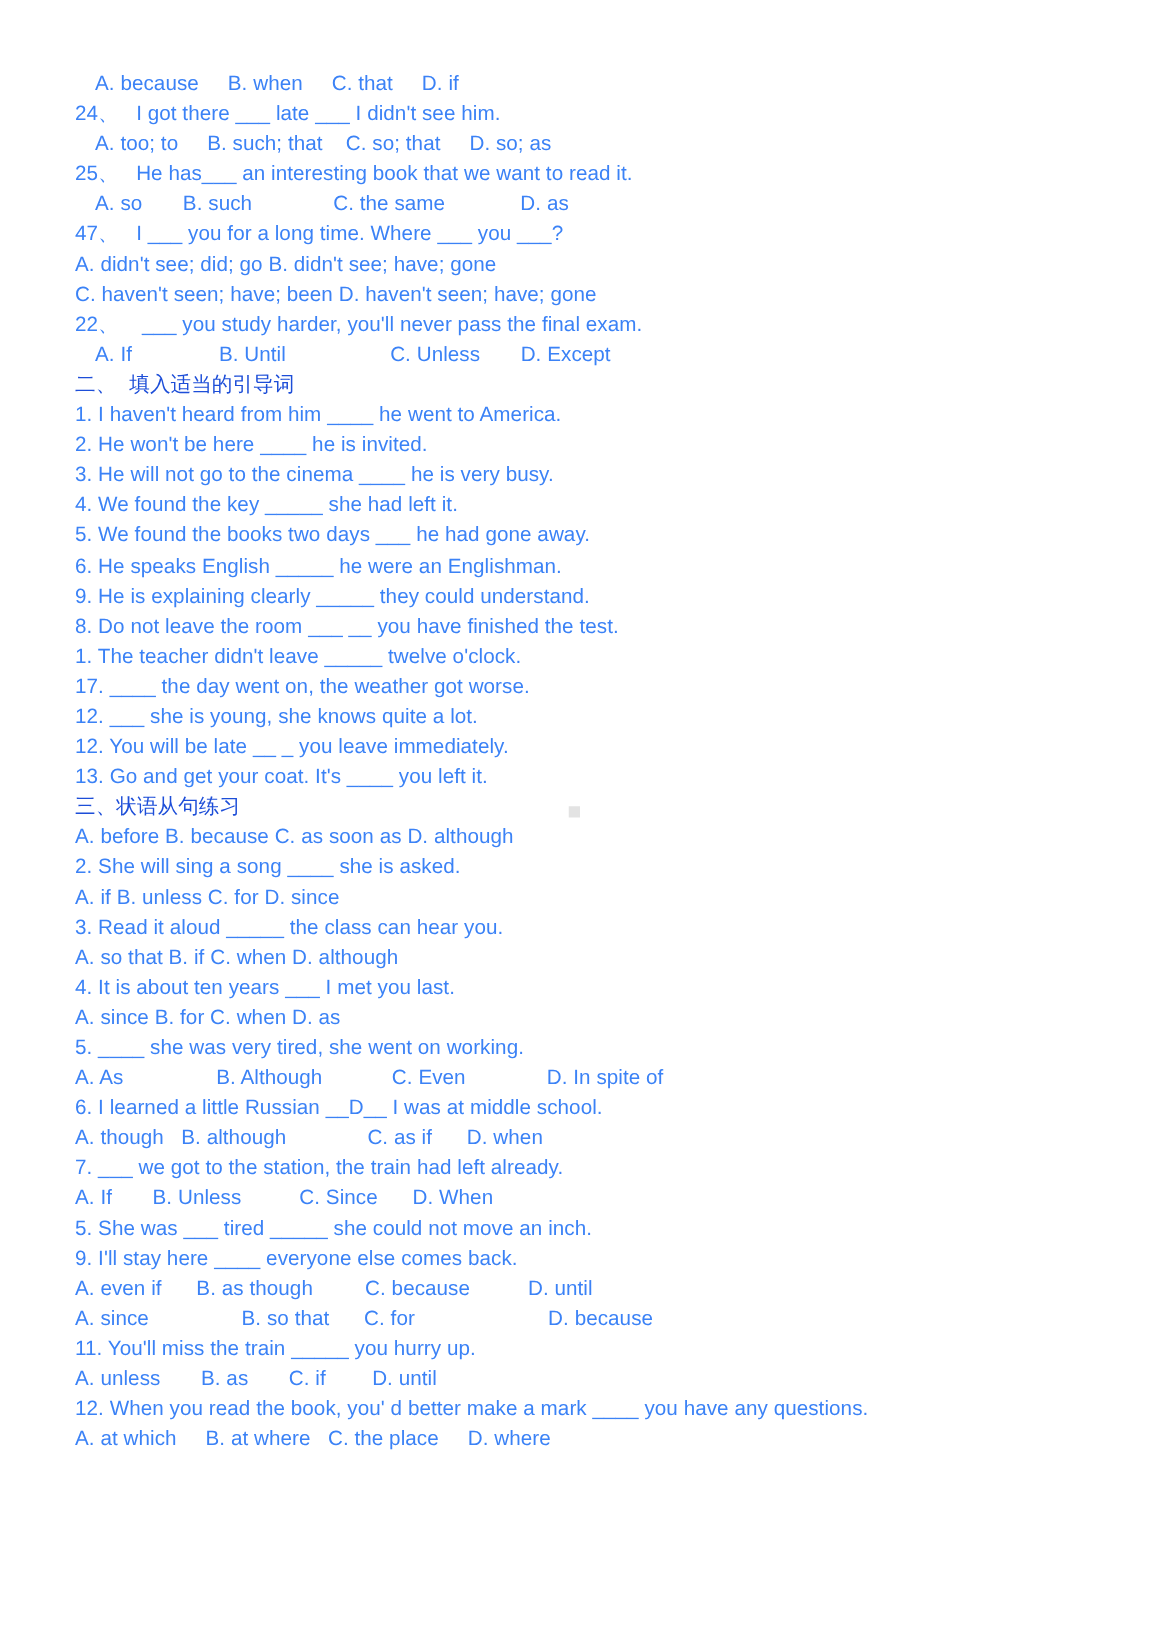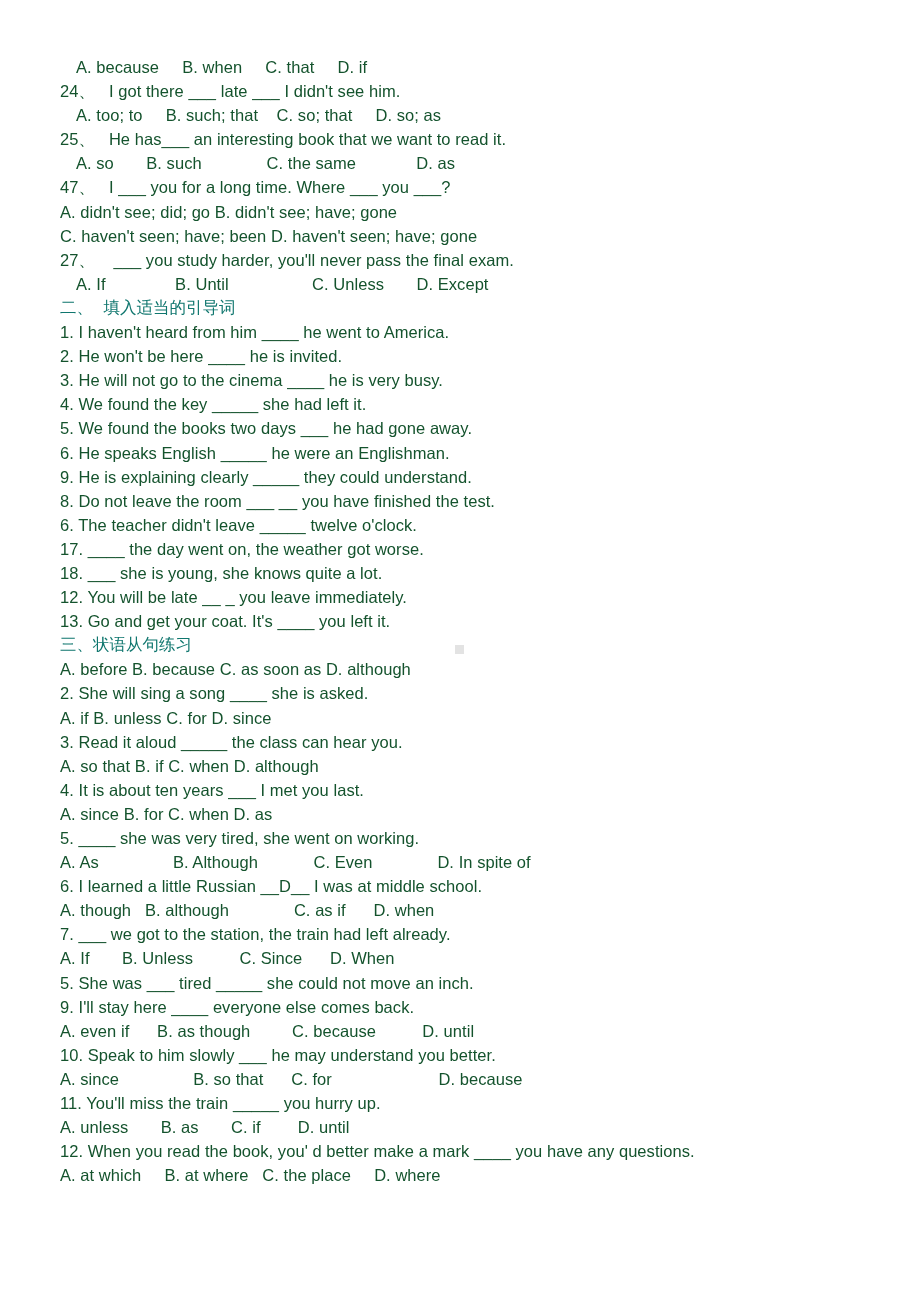--- a/index.html
+++ b/index.html
@@ -25,34 +25,34 @@
   .doc-body {
     position: absolute;
     left: 60px;
     top: 55px;
     width: 830px;
   }
   .line {
     font-size: 16.5px;
     line-height: 24.1px;
     white-space: pre;
-    color: #14532d;
+    color: #3b82f6;
     letter-spacing: 0.05px;
   }
   .line.indent {
     padding-left: 16px;
   }
   .line.indent-sm {
     padding-left: 9px;
   }
   .heading-cn {
     font-size: 16.5px;
     line-height: 24.1px;
     white-space: pre;
-    color: #0f766e;
+    color: #1d4ed8;
     font-family: "DejaVu Sans", "Liberation Sans", sans-serif;
   }
   .artifact-square {
     position: absolute;
     left: 455px;
     top: 645px;
     width: 9px;
     height: 9px;
     background: #e3e3e3;
   }
@@ -63,54 +63,53 @@
 <div class="page">
   <div class="doc-body" id="doc-body">
       <div class="line indent">A. because     B. when     C. that     D. if</div>
       <div class="line">24、   I got there ___ late ___ I didn't see him.</div>
       <div class="line indent">A. too; to     B. such; that    C. so; that     D. so; as</div>
       <div class="line">25、   He has___ an interesting book that we want to read it.</div>
       <div class="line indent">A. so       B. such              C. the same             D. as</div>
       <div class="line">47、   I ___ you for a long time. Where ___ you ___?</div>
       <div class="line">A. didn't see; did; go B. didn't see; have; gone</div>
       <div class="line">C. haven't seen; have; been D. haven't seen; have; gone</div>
-      <div class="line">27、    ___ you study harder, you'll never pass the final exam.</div>
+      <div class="line">22、    ___ you study harder, you'll never pass the final exam.</div>
       <div class="line indent">A. If               B. Until                  C. Unless       D. Except</div>
       <div class="heading-cn">二、  填入适当的引导词</div>
       <div class="line">1. I haven't heard from him ____ he went to America.</div>
       <div class="line">2. He won't be here ____ he is invited.</div>
       <div class="line">3. He will not go to the cinema ____ he is very busy.</div>
       <div class="line">4. We found the key _____ she had left it.</div>
       <div class="line">5. We found the books two days ___ he had gone away.</div>
       <div class="line">6. He speaks English _____ he were an Englishman.</div>
       <div class="line">9. He is explaining clearly _____ they could understand.</div>
       <div class="line">8. Do not leave the room ___ __ you have finished the test.</div>
-      <div class="line">6. The teacher didn't leave _____ twelve o'clock.</div>
+      <div class="line">1. The teacher didn't leave _____ twelve o'clock.</div>
       <div class="line">17. ____ the day went on, the weather got worse.</div>
-      <div class="line">18. ___ she is young, she knows quite a lot.</div>
+      <div class="line">12. ___ she is young, she knows quite a lot.</div>
       <div class="line">12. You will be late __ _ you leave immediately.</div>
       <div class="line">13. Go and get your coat. It's ____ you left it.</div>
       <div class="heading-cn">三、状语从句练习</div>
       <div class="line">A. before B. because C. as soon as D. although</div>
       <div class="line">2. She will sing a song ____ she is asked.</div>
       <div class="line">A. if B. unless C. for D. since</div>
       <div class="line">3. Read it aloud _____ the class can hear you.</div>
       <div class="line">A. so that B. if C. when D. although</div>
       <div class="line">4. It is about ten years ___ I met you last.</div>
       <div class="line">A. since B. for C. when D. as</div>
       <div class="line">5. ____ she was very tired, she went on working.</div>
       <div class="line">A. As                B. Although            C. Even              D. In spite of</div>
       <div class="line">6. I learned a little Russian __D__ I was at middle school.</div>
       <div class="line">A. though   B. although              C. as if      D. when</div>
       <div class="line">7. ___ we got to the station, the train had left already.</div>
       <div class="line">A. If       B. Unless          C. Since      D. When</div>
       <div class="line">5. She was ___ tired _____ she could not move an inch.</div>
       <div class="line">9. I'll stay here ____ everyone else comes back.</div>
       <div class="line">A. even if      B. as though         C. because          D. until</div>
-      <div class="line">10. Speak to him slowly ___ he may understand you better.</div>
       <div class="line">A. since                B. so that      C. for                       D. because</div>
       <div class="line">11. You'll miss the train _____ you hurry up.</div>
       <div class="line">A. unless       B. as       C. if        D. until</div>
       <div class="line">12. When you read the book, you' d better make a mark ____ you have any questions.</div>
       <div class="line">A. at which     B. at where   C. the place     D. where</div>
     </div>
   <div class="artifact-square"></div>
 </div>
 
 </body></html>

